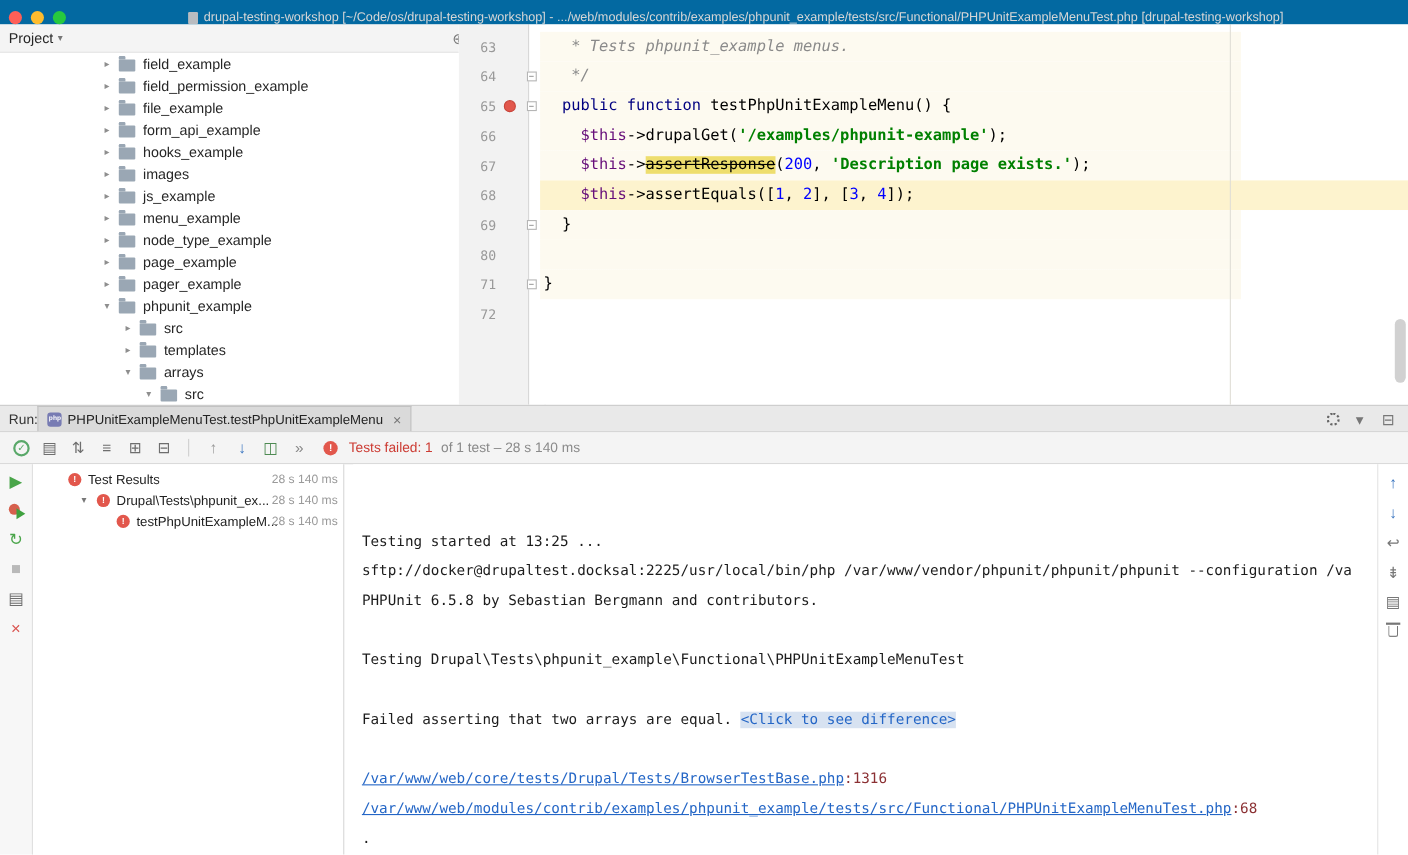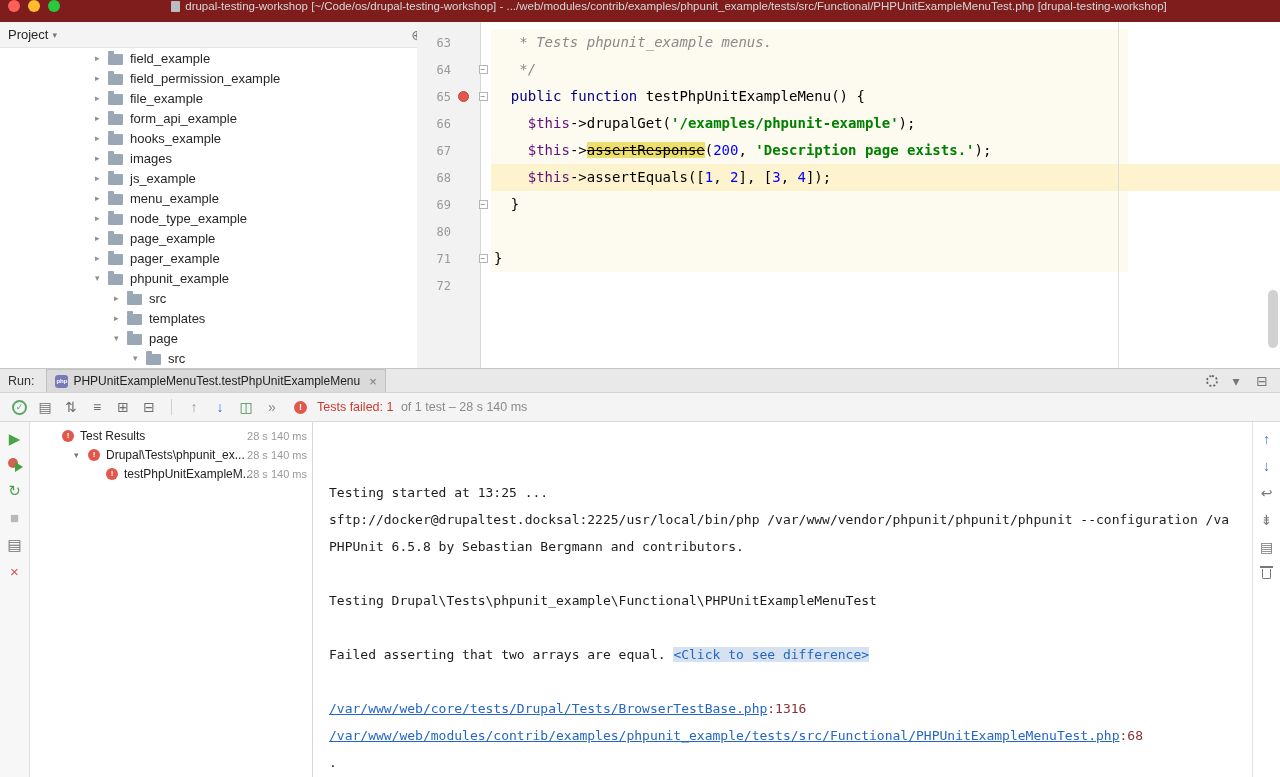--- a/index.html
+++ b/index.html
@@ -1,20 +1,20 @@
 <!DOCTYPE html>
 <html><head>
 <meta charset="utf-8">
 <style>
   *{margin:0;padding:0;box-sizing:border-box}
   html,body{width:1280px;height:777px;overflow:hidden;background:#fff}
   #app{position:relative;width:1280px;height:777px;font-family:"Liberation Sans","DejaVu Sans",sans-serif;font-size:13px;color:#222;cursor:default}
 
   
-  .titlebar{position:absolute;left:0;top:0;width:100%;height:22px;background:#7f1d1d;display:flex;align-items:flex-start;z-index:30}
+  .titlebar{position:absolute;left:0;top:0;width:100%;height:22px;background:#0369a1;display:flex;align-items:flex-end;z-index:30}
   .tl{width:12px;height:12px;border-radius:50%;margin-left:8px;flex:0 0 auto}
   .tl.red{background:#ff5f57}.tl.yellow{background:#febc2e}.tl.green{background:#27c93f}
   .title-wrap{position:absolute;left:66px;right:8px;display:flex;justify-content:center;align-items:center;gap:5px;color:#d6d6d6;font-size:11.5px;white-space:nowrap;overflow:hidden}
   .doc-ico{display:inline-block;width:9px;height:11px;background:#b9bcc0;border-radius:1px;flex:0 0 auto}
 
   
   .project-panel{position:absolute;left:0;top:22px;width:496px;height:346px;background:#fff;border-right:1px solid #d0d0d0}
   .pp-header{height:26px;background:#f4f4f4;border-bottom:1px solid #e4e4e4;display:flex;align-items:center;padding:0 8px}
   .pp-title{display:flex;align-items:center;gap:4px;color:#262626}
   .pp-caret{font-size:9px;color:#777}
@@ -46,21 +46,21 @@
   .seg.kw{color:#000080;font-weight:normal}
   .seg.str{color:#008000;font-weight:bold}
   .seg.num{color:#0000ff}
   .seg.var{color:#660e7a}
   .seg.dep{color:#000000;text-decoration:line-through;background:#eede6e}
   .ed-scroll-thumb{position:absolute;right:2px;top:268px;width:10px;height:58px;background:rgba(0,0,0,.18);border-radius:5px;z-index:6}
 
   
   .run-panel{position:absolute;left:0;top:368px;width:1280px;height:409px;background:#fff;border-top:1px solid #c6c6c6}
   .rp-tabbar{height:24px;background:#e9e9e9;border-bottom:1px solid #d2d2d2;display:flex;align-items:center;padding-left:8px}
-  .run-label{color:#333;margin-right:12px;font-size:12.5px}
+  .run-label{color:#333;font-size:12.5px}
   .rp-tab{display:flex;align-items:center;gap:5px;background:#dadada;border:1px solid #c2c2c2;border-bottom:none;height:23px;padding:0 8px;font-size:12px;color:#222}
   .php-ico{width:13px;height:13px;border-radius:3px;background:#777bb3;color:#fff;font-size:6px;font-weight:bold;display:flex;align-items:center;justify-content:center;letter-spacing:0}
   .tab-close{color:#777;font-size:13px;margin-left:4px}
   .rp-tabbar-icons{margin-left:auto;display:flex;align-items:center;gap:10px;margin-right:10px;color:#666}
   .rp-toolbar{height:29px;background:#f4f4f4;border-bottom:1px solid #d8d8d8;display:flex;align-items:center;padding-left:12px;gap:4px}
   .tb-icons{display:flex;align-items:center;gap:10px}
   .uic{display:inline-flex;align-items:center;justify-content:center;min-width:16px;font-size:14px;color:#777;line-height:1}
   .uic.circled{width:15px;height:15px;min-width:15px;border:2px solid #59a869;border-radius:50%;font-size:9px}
   .tb-sep{width:1px;height:16px;background:#cfcfcf;margin:0 4px}
   .gear{display:inline-block;width:12px;height:12px;border:2px dotted #666;border-radius:50%}
@@ -183,21 +183,21 @@
           <span class="tlabel">src</span>
         </div>
         <div class="tree-row" style="padding-left: 114px;">
           <span class="chev">▸</span>
           <span class="folder"></span>
           <span class="tlabel">templates</span>
         </div>
         <div class="tree-row" style="padding-left: 114px;">
           <span class="chev">▾</span>
           <span class="folder"></span>
-          <span class="tlabel">page</span>
+          <span class="tlabel">arrays</span>
         </div>
         <div class="tree-row" style="padding-left: 133px;">
           <span class="chev">▾</span>
           <span class="folder"></span>
           <span class="tlabel">src</span>
         </div>
       </div>
   </div>
 
   <div class="editor">

